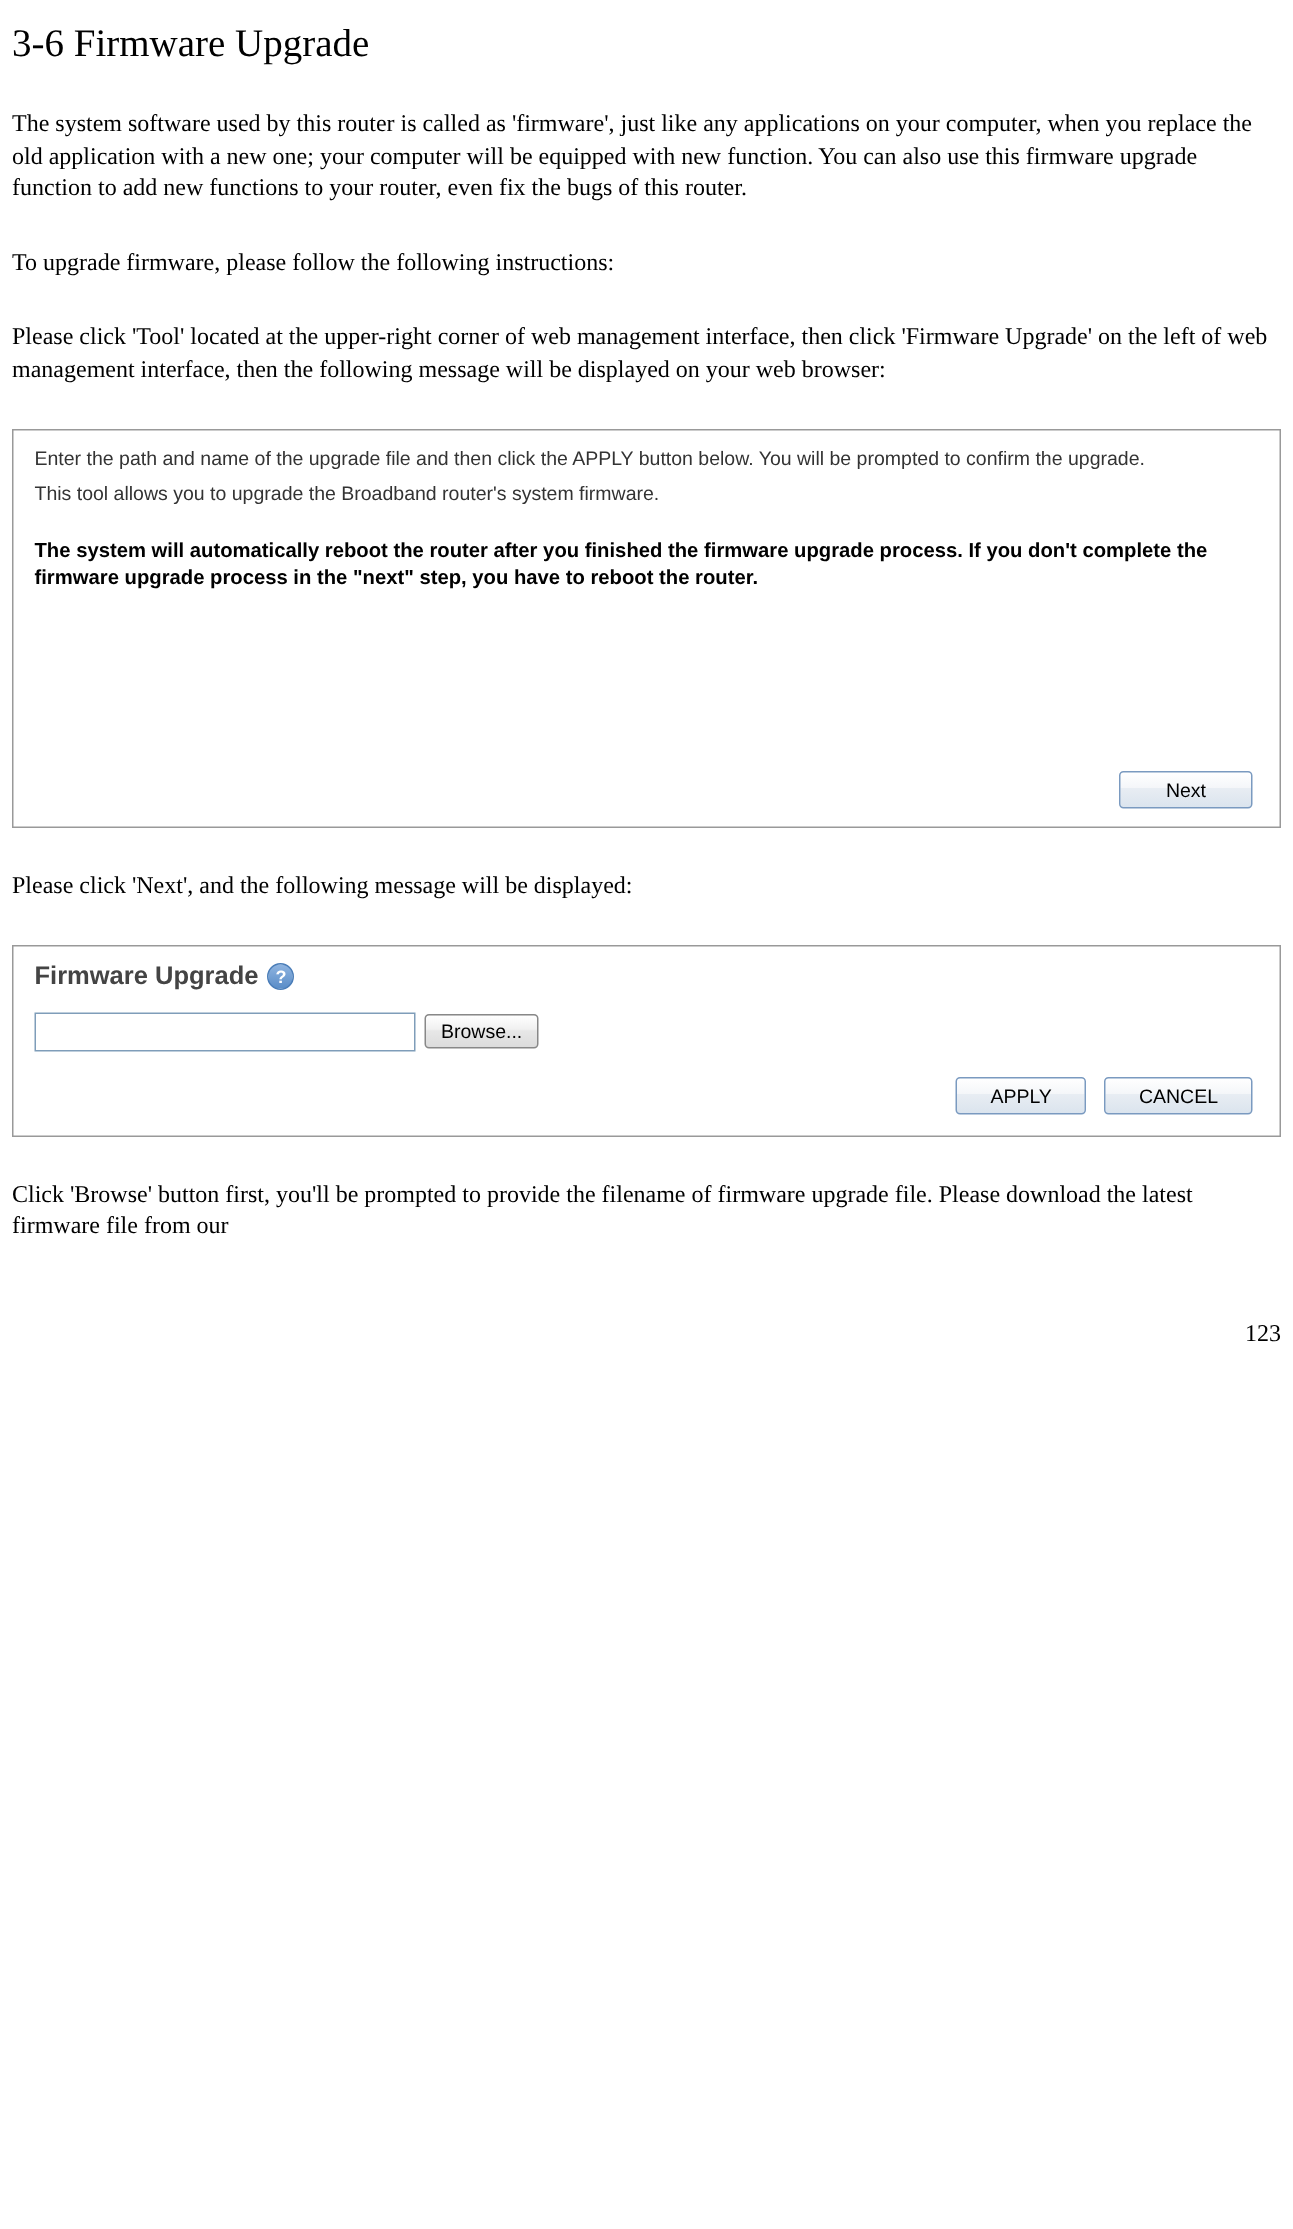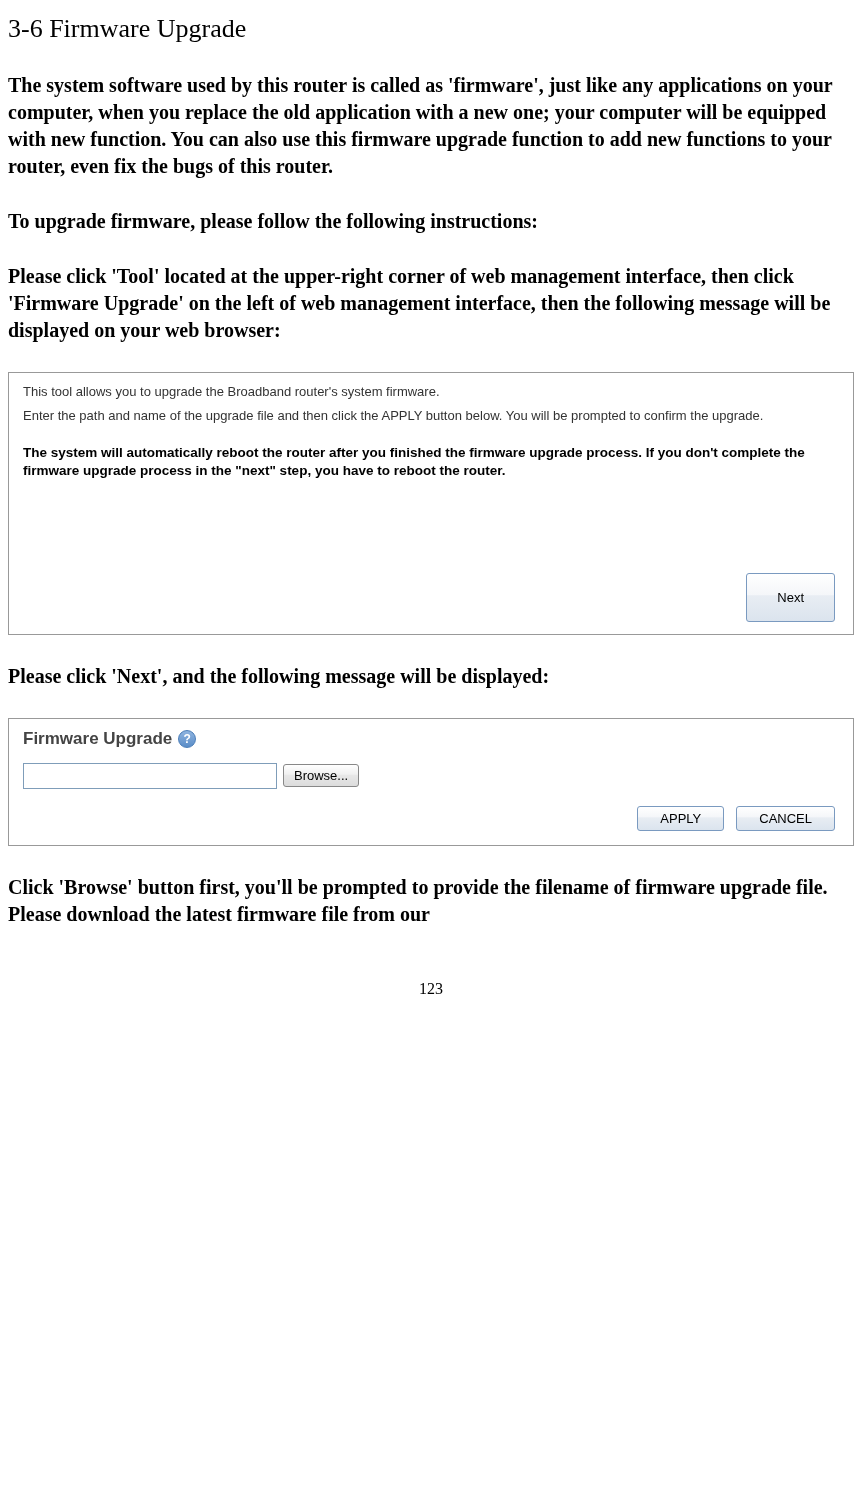--- a/index.html
+++ b/index.html
@@ -13,24 +13,23 @@
       width: 862px;
       padding: 0 8px;
       color: #000;
     }
     .doc-heading {
       font-size: 26px;
       margin-top: 14px;
       margin-bottom: 28px;
     }
     .doc-paragraph {
-      font-size: 20px;
+      font-size: 16px;
       line-height: 1.35;
       margin-bottom: 28px;
-      font-weight: bold;
     }
     .screenshot-panel {
       border: 1px solid #999;
       background: #fff;
       font-family: Verdana, Arial, sans-serif;
       margin-bottom: 28px;
     }
     .panel-one {
       padding: 10px 14px 10px 14px;
     }
@@ -39,21 +38,21 @@
       color: #333;
       line-height: 1.35;
       margin-bottom: 6px;
     }
     .panel-text-bold {
       font-size: 13.5px;
       font-weight: bold;
       color: #000;
       line-height: 1.35;
       margin-top: 20px;
-      margin-bottom: 22px;
+      margin-bottom: 6px;
     }
     .panel-spacer {
       height: 70px;
     }
     .panel-btn-row {
       display: flex;
       justify-content: flex-end;
       gap: 12px;
       padding-right: 4px;
       padding-bottom: 2px;
@@ -62,21 +61,22 @@
       font-family: Tahoma, Arial, sans-serif;
       font-size: 13px;
       padding: 4px 22px;
       border: 1px solid #7a9ac0;
       border-radius: 3px;
       background: linear-gradient(to bottom, #ffffff 0%, #f4f6f9 45%, #e8edf3 46%, #dbe4ee 100%);
       color: #000;
       cursor: pointer;
     }
     .win-button-wide {
-      padding: 16px 30px;
+      padding: 4px 30px;
+      margin-top: 44px;
     }
     .panel-two {
       padding: 10px 14px 12px 14px;
     }
     .panel-title-row {
       display: flex;
       align-items: center;
       gap: 6px;
       margin-bottom: 10px;
     }
@@ -116,40 +116,40 @@
     .browse-button {
       font-family: Tahoma, Arial, sans-serif;
       font-size: 13px;
       padding: 3px 10px;
       border: 1px solid #888;
       border-radius: 3px;
       background: linear-gradient(to bottom, #ffffff 0%, #f0f0f0 45%, #e8e8e8 46%, #dcdcdc 100%);
       cursor: pointer;
     }
     .page-number {
-      text-align: center;
+      text-align: right;
       font-size: 16px;
       margin-top: 52px;
       margin-bottom: 12px;
     }
   </style>
 </head>
 <body>
 
 <div class="doc-heading">3-6 Firmware Upgrade</div>
 
 <div class="doc-paragraph">The system software used by this router is called as 'firmware', just like any applications on your computer, when you replace the old application with a new one; your computer will be equipped with new function. You can also use this firmware upgrade function to add new functions to your router, even fix the bugs of this router.</div>
 
 <div class="doc-paragraph">To upgrade firmware, please follow the following instructions:</div>
 
 <div class="doc-paragraph">Please click 'Tool' located at the upper-right corner of web management interface, then click 'Firmware Upgrade' on the left of web management interface, then the following message will be displayed on your web browser:</div>
 
 <div class="screenshot-panel panel-one">
+  <div class="panel-text-normal">Enter the path and name of the upgrade file and then click the APPLY button below. You will be prompted to confirm the upgrade.</div>
   <div class="panel-text-normal">This tool allows you to upgrade the Broadband router's system firmware.</div>
-  <div class="panel-text-normal">Enter the path and name of the upgrade file and then click the APPLY button below. You will be prompted to confirm the upgrade.</div>
   <div class="panel-text-bold">The system will automatically reboot the router after you finished the firmware upgrade process. If you don't complete the firmware upgrade process in the "next" step, you have to reboot the router.</div>
   <div class="panel-spacer"></div>
   <div class="panel-btn-row">
     <button class="win-button win-button-wide">Next</button>
   </div>
 </div>
 
 <div class="doc-paragraph">Please click 'Next', and the following message will be displayed:</div>
 
 <div class="screenshot-panel panel-two">

